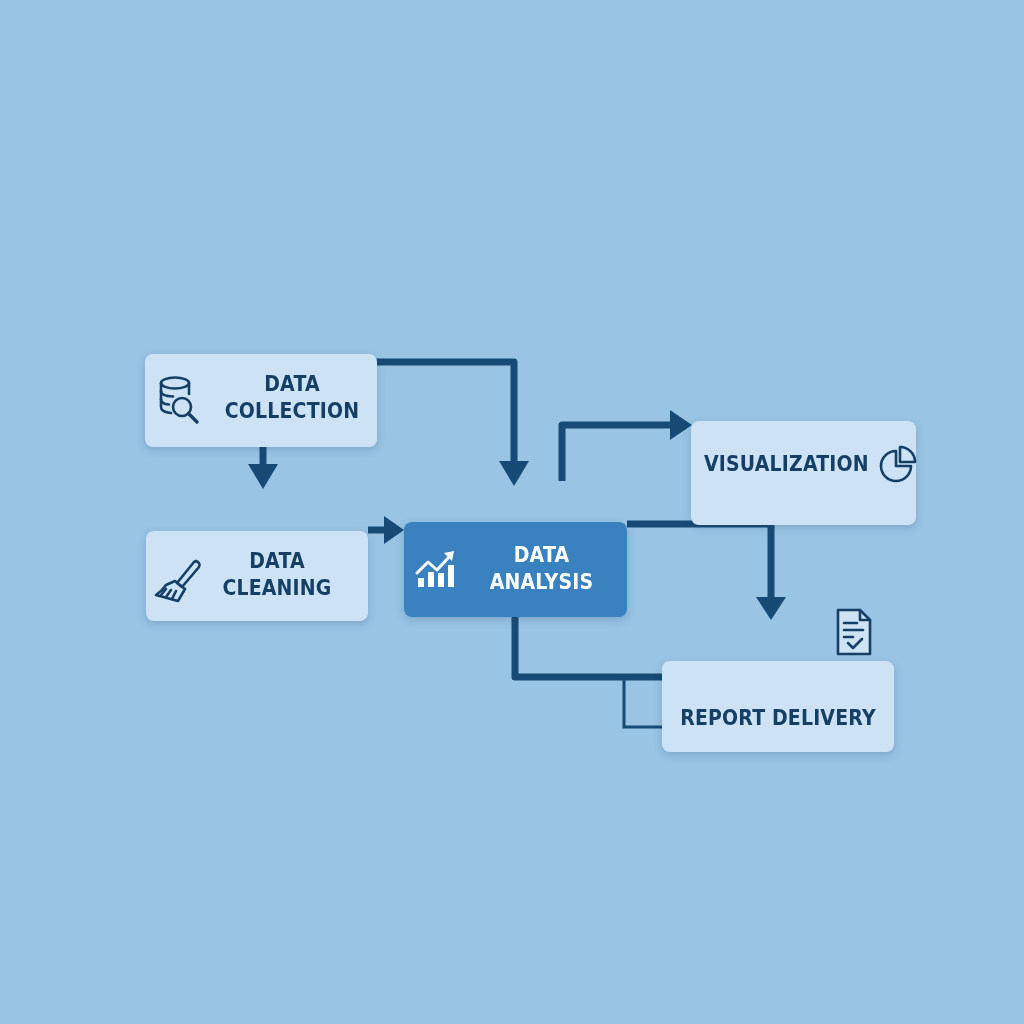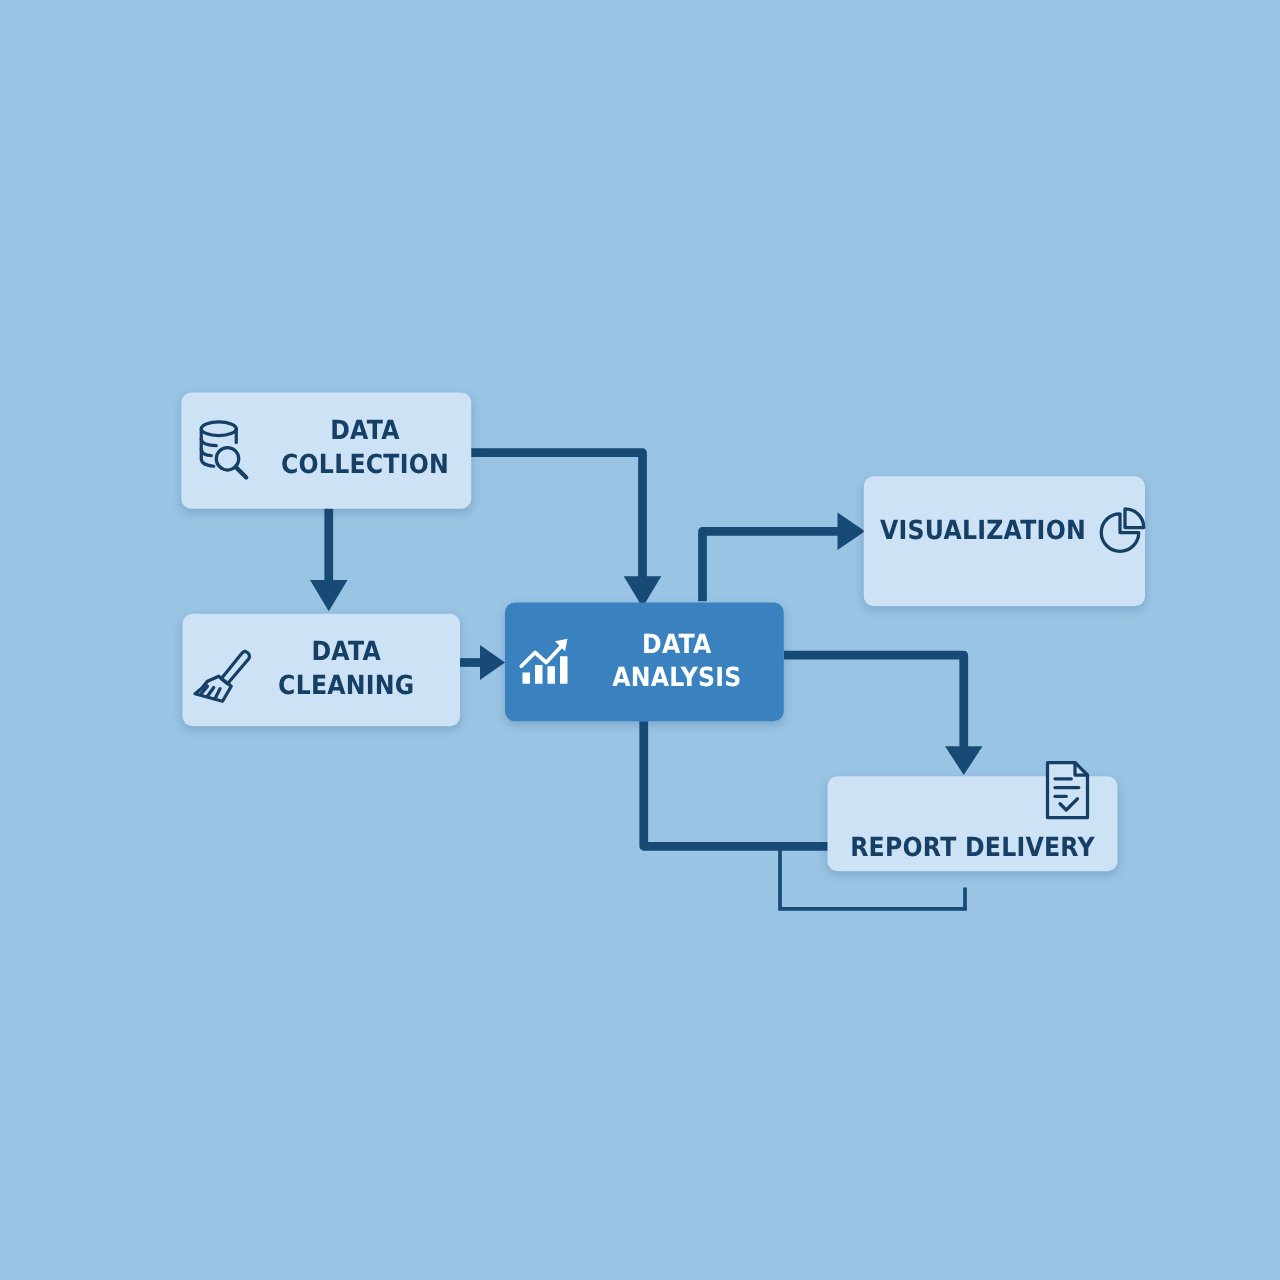--- a/index.html
+++ b/index.html
@@ -24,20 +24,21 @@
     left: 0; top: 0;
     width: 1024px; height: 1024px;
   }
   .node {
     position: absolute;
     box-sizing: border-box;
     border-radius: 8px;
     display: flex;
     align-items: center;
     box-shadow: 0 3px 8px rgba(30, 70, 110, 0.22);
+    margin-top: 40px;
   }
   .node.light {
     background: #cde3f5;
     color: #163f66;
   }
   .node.primary {
     background: #3a82bf;
     color: #ffffff;
   }
   .label {
@@ -148,21 +149,21 @@
       <span>VISUALIZATION</span>
     </div>
     <svg class="icon" style="left:188px; top:22px;" width="40" height="40" viewBox="0 0 40 40">
       <g fill="none" stroke="#163f66" stroke-width="2.6" stroke-linejoin="round">
         <path d="M17 8 A15 15 0 1 0 32 23 L17 23 Z"></path>
         <path d="M21 4 A15 15 0 0 1 36 19 L21 19 Z"></path>
       </g>
     </svg>
   </div>
 
-  <div class="node light" style="left:662px; top:621px; width:232px; height:76px;">
+  <div class="node light" style="left:662px; top:621px; width:232px; height:91px;">
     <div class="label" style="position:absolute; left:0; right:0; top:44px;">
       <span>REPORT DELIVERY</span>
     </div>
   </div>
   <svg class="icon" style="left:833px; top:606px;" width="42" height="52" viewBox="0 0 42 52">
     <g fill="#cde3f5" stroke="#163f66" stroke-width="2.6" stroke-linejoin="round" stroke-linecap="round">
       <path d="M5 4 L27 4 L37 14 L37 48 L5 48 Z"></path>
       <path d="M27 4 L27 14 L37 14" fill="none"></path>
       <line x1="11" y1="17" x2="24" y2="17"></line>
       <line x1="11" y1="24" x2="30" y2="24"></line>

